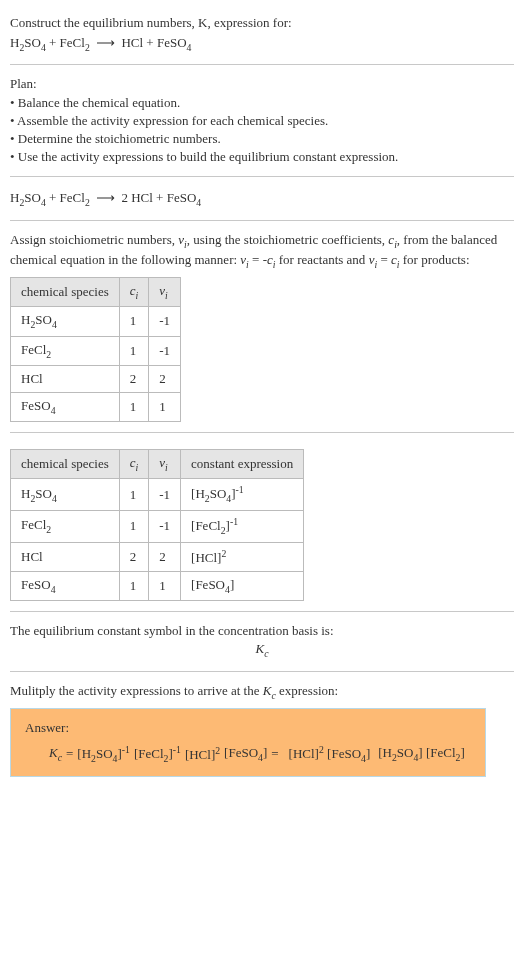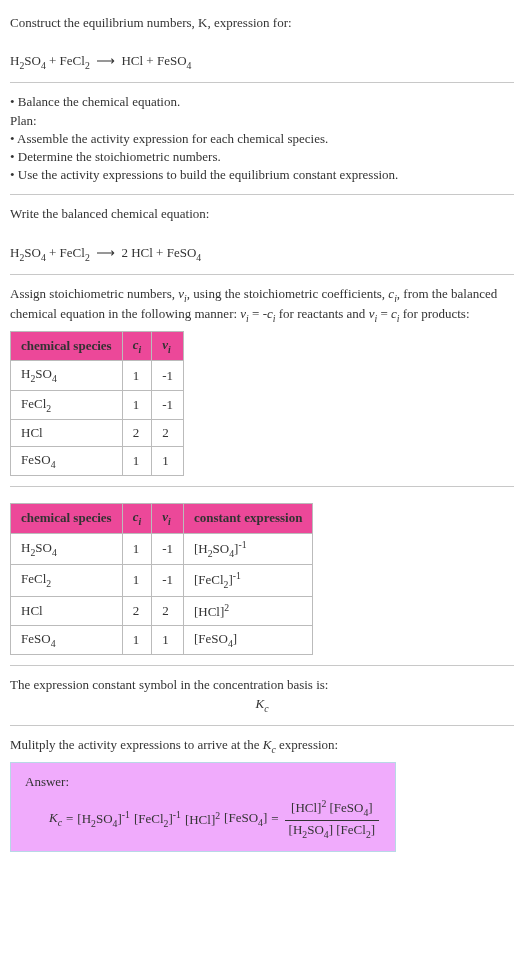--- a/index.html
+++ b/index.html
@@ -22,77 +22,76 @@
   border-collapse: collapse;
   margin-top: 6px;
   font-size: 13px;
 }
 table.data th, table.data td {
   border: 1px solid #bbb;
   padding: 4px 10px;
   text-align: left;
   vertical-align: middle;
 }
-table.data th { font-weight: bold; background: #ec4899; }
+table.data th { font-weight: normal; background: #e5e5e5; }
 .answer-box {
-  background: #f0abfc;
+  background: #fdba74;
   border: 1px solid #b8d8e6;
   padding: 10px 14px;
   margin-top: 6px;
   display: inline-block;
 }
 .kc-line {
   display: flex;
   align-items: center;
   gap: 4px;
   margin-top: 6px;
   flex-wrap: wrap;
 }
 .frac {
   display: inline-flex;
-  flex-direction: column;
+  flex-direction: row;
   align-items: center;
   vertical-align: middle;
   margin: 0 2px;
 }
 .frac .num, .frac .den {
   padding: 0 4px;
   white-space: nowrap;
 }
 .frac .bar {
   border-top: 1px solid #333;
   align-self: stretch;
 }
-.eq-line { margin-top: 20px; }
+.eq-line { margin-top: 2px; }
 .indent { padding-left: 24px; }
 </style>
 </head>
 <body>
 
 <div class="section">
   <div>Construct the equilibrium numbers, K, expression for:</div>
   <div class="eq-line">
     <span class="nowrap">H<sub>2</sub>SO<sub>4</sub> + FeCl<sub>2</sub> &nbsp;⟶&nbsp; HCl + FeSO<sub>4</sub></span>
   </div>
 </div>
 
 <div class="rule"></div>
 
 <div class="section">
+  <div>Plan:</div>
   <div>• Balance the chemical equation.</div>
-  <div>Plan:</div>
   <div>• Assemble the activity expression for each chemical species.</div>
   <div>• Determine the stoichiometric numbers.</div>
   <div>• Use the activity expressions to build the equilibrium constant expression.</div>
 </div>
 
 <div class="rule"></div>
 
 <div class="section">
-  <div>Write the balanced chemical equation:</div>
   <div class="eq-line">
     <span class="nowrap">H<sub>2</sub>SO<sub>4</sub> + FeCl<sub>2</sub> &nbsp;⟶&nbsp; 2 HCl + FeSO<sub>4</sub></span>
   </div>
 </div>
 
 <div class="rule"></div>
 
 <div class="section">
   <div>
     Assign stoichiometric numbers, <span class="italic">ν<sub>i</sub></span>, using the stoichiometric coefficients, <span class="italic">c<sub>i</sub></span>, from the balanced chemical equation in the following manner: <span class="italic">ν<sub>i</sub></span> = -<span class="italic">c<sub>i</sub></span> for reactants and <span class="italic">ν<sub>i</sub></span> = <span class="italic">c<sub>i</sub></span> for products:
@@ -163,21 +162,21 @@
       <td>1</td>
       <td>[FeSO<sub>4</sub>]</td>
     </tr>
   </tbody>
     </table>
 </div>
 
 <div class="rule"></div>
 
 <div class="section">
-  <div>The expression constant symbol in the concentration basis is:</div>
+  <div>The equilibrium constant symbol in the concentration basis is:</div>
   <div class="italic">K<sub>c</sub></div>
 </div>
 
 <div class="rule"></div>
 
 <div class="section">
   <div>
     Mulitply the activity expressions to arrive at the <span class="italic">K<sub>c</sub></span> expression:
   </div>
 

